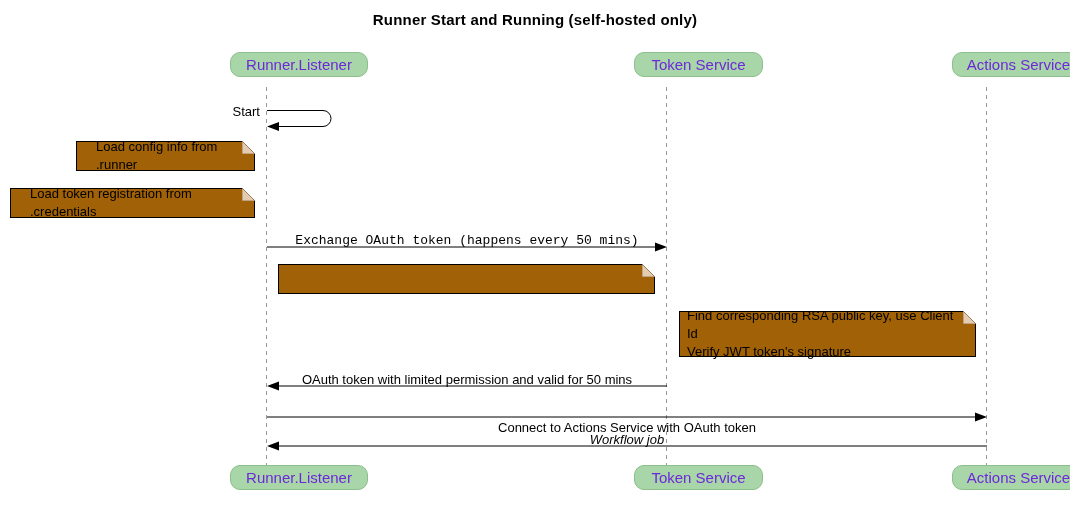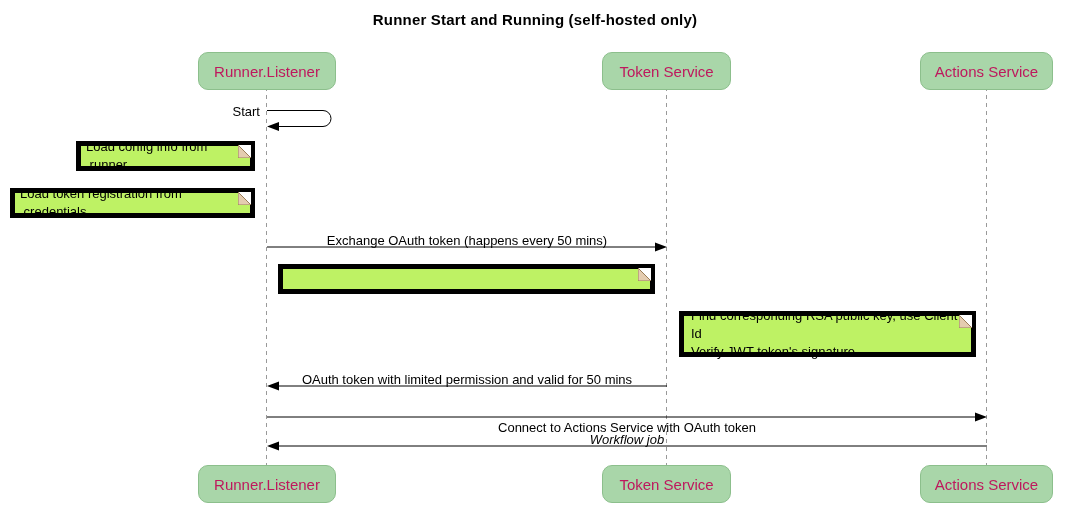--- a/index.html
+++ b/index.html
@@ -5,36 +5,36 @@
   html,body { margin:0; padding:0; background:#ffffff; }
   .canvas {
     position:relative; width:1070px; height:525px; background:#ffffff;
     font-family:"Liberation Sans", sans-serif; overflow:hidden; color:#000;border-radius:14px;
   }
   .title {
     position:absolute; top:11px; left:0; width:100%; text-align:center;
     font-size:15px; font-weight:bold; letter-spacing:.2px;
   }
   .participant {
-    position:absolute; height:38px; box-sizing:border-box;
+    position:absolute; height:25px; box-sizing:border-box;
     background:#a9d6a9; border:1px solid #8cbf8c; border-radius:10px;
     display:flex; align-items:center; justify-content:center;
-    font-size:15px; color:#be185d;
+    font-size:15px; color:#6d28d9;margin-left:32px;
   }
   .svg-layer { position:absolute; left:0; top:0; width:1070px; height:525px; }
   .lifeline { stroke:#999999; stroke-width:1; stroke-dasharray:4 4; }
   .msg-line { stroke:#000000; stroke-width:1; fill:none; }
   .msg-head { fill:#000000; stroke:none; }
   .msg-label { position:absolute; font-size:13px; text-align:center; white-space:nowrap; }
   .msg-label.right-align { text-align:right; }
   .note {
     position:absolute; box-sizing:border-box;
-    background:#bef264; border:5px solid #000000;
+    background:#a16207; border:1px solid #000000;
     display:flex; align-items:center; justify-content:center;
-    font-size:13px; padding:0 5px;
+    font-size:13px; padding:0 19px;
   }
   .note .txt { white-space:pre-line; line-height:18px; }
   .note.left-text { justify-content:flex-end; padding-left:7px; }
   .fold { position:absolute; top:-1px; right:-1px; }
 </style>
 </head>
 <body>
 
 <div class="canvas">
 
@@ -85,21 +85,21 @@
     <span>Runner.Listener</span>
   </div>
   <div class="participant" style="left:602px; top:465px; width:129px;">
     <span>Token Service</span>
   </div>
   <div class="participant" style="left:920px; top:465px; width:133px;">
     <span>Actions Service</span>
   </div>
 
   <div class="msg-label right-align" style="left:198px; top:104px; width:62px;">Start</div>
-  <div class="msg-label" style="left:267px; top:233px; width:400px;">Exchange OAuth token (happens every 50 mins)</div>
+  <div class="msg-label" style="left:267px; top:233px; width:400px;font-family:Liberation Mono, monospace;">Exchange OAuth token (happens every 50 mins)</div>
   <div class="msg-label" style="left:267px; top:372px; width:400px;">OAuth token with limited permission and valid for 50 mins</div>
   <div class="msg-label" style="left:267px; top:420px; width:720px;">Connect to Actions Service with OAuth token</div>
   <div class="msg-label" style="left:267px; top:432px; width:720px;font-style:italic;">Workflow job</div>
 
   <div class="note" style="left:76px; top:141px; width:179px; height:30px;">
     <span class="txt">Load config info from .runner</span>
     <svg class="fold" width="13" height="13" viewBox="0 0 13 13">
       <path d="M0,0 L13,0 L13,13 Z" fill="#ffffff"></path>
       <path d="M0,0 L0,13 L13,13 Z" fill="#e4ccb0" stroke="#9a7d56" stroke-width="1"></path>
     </svg>

